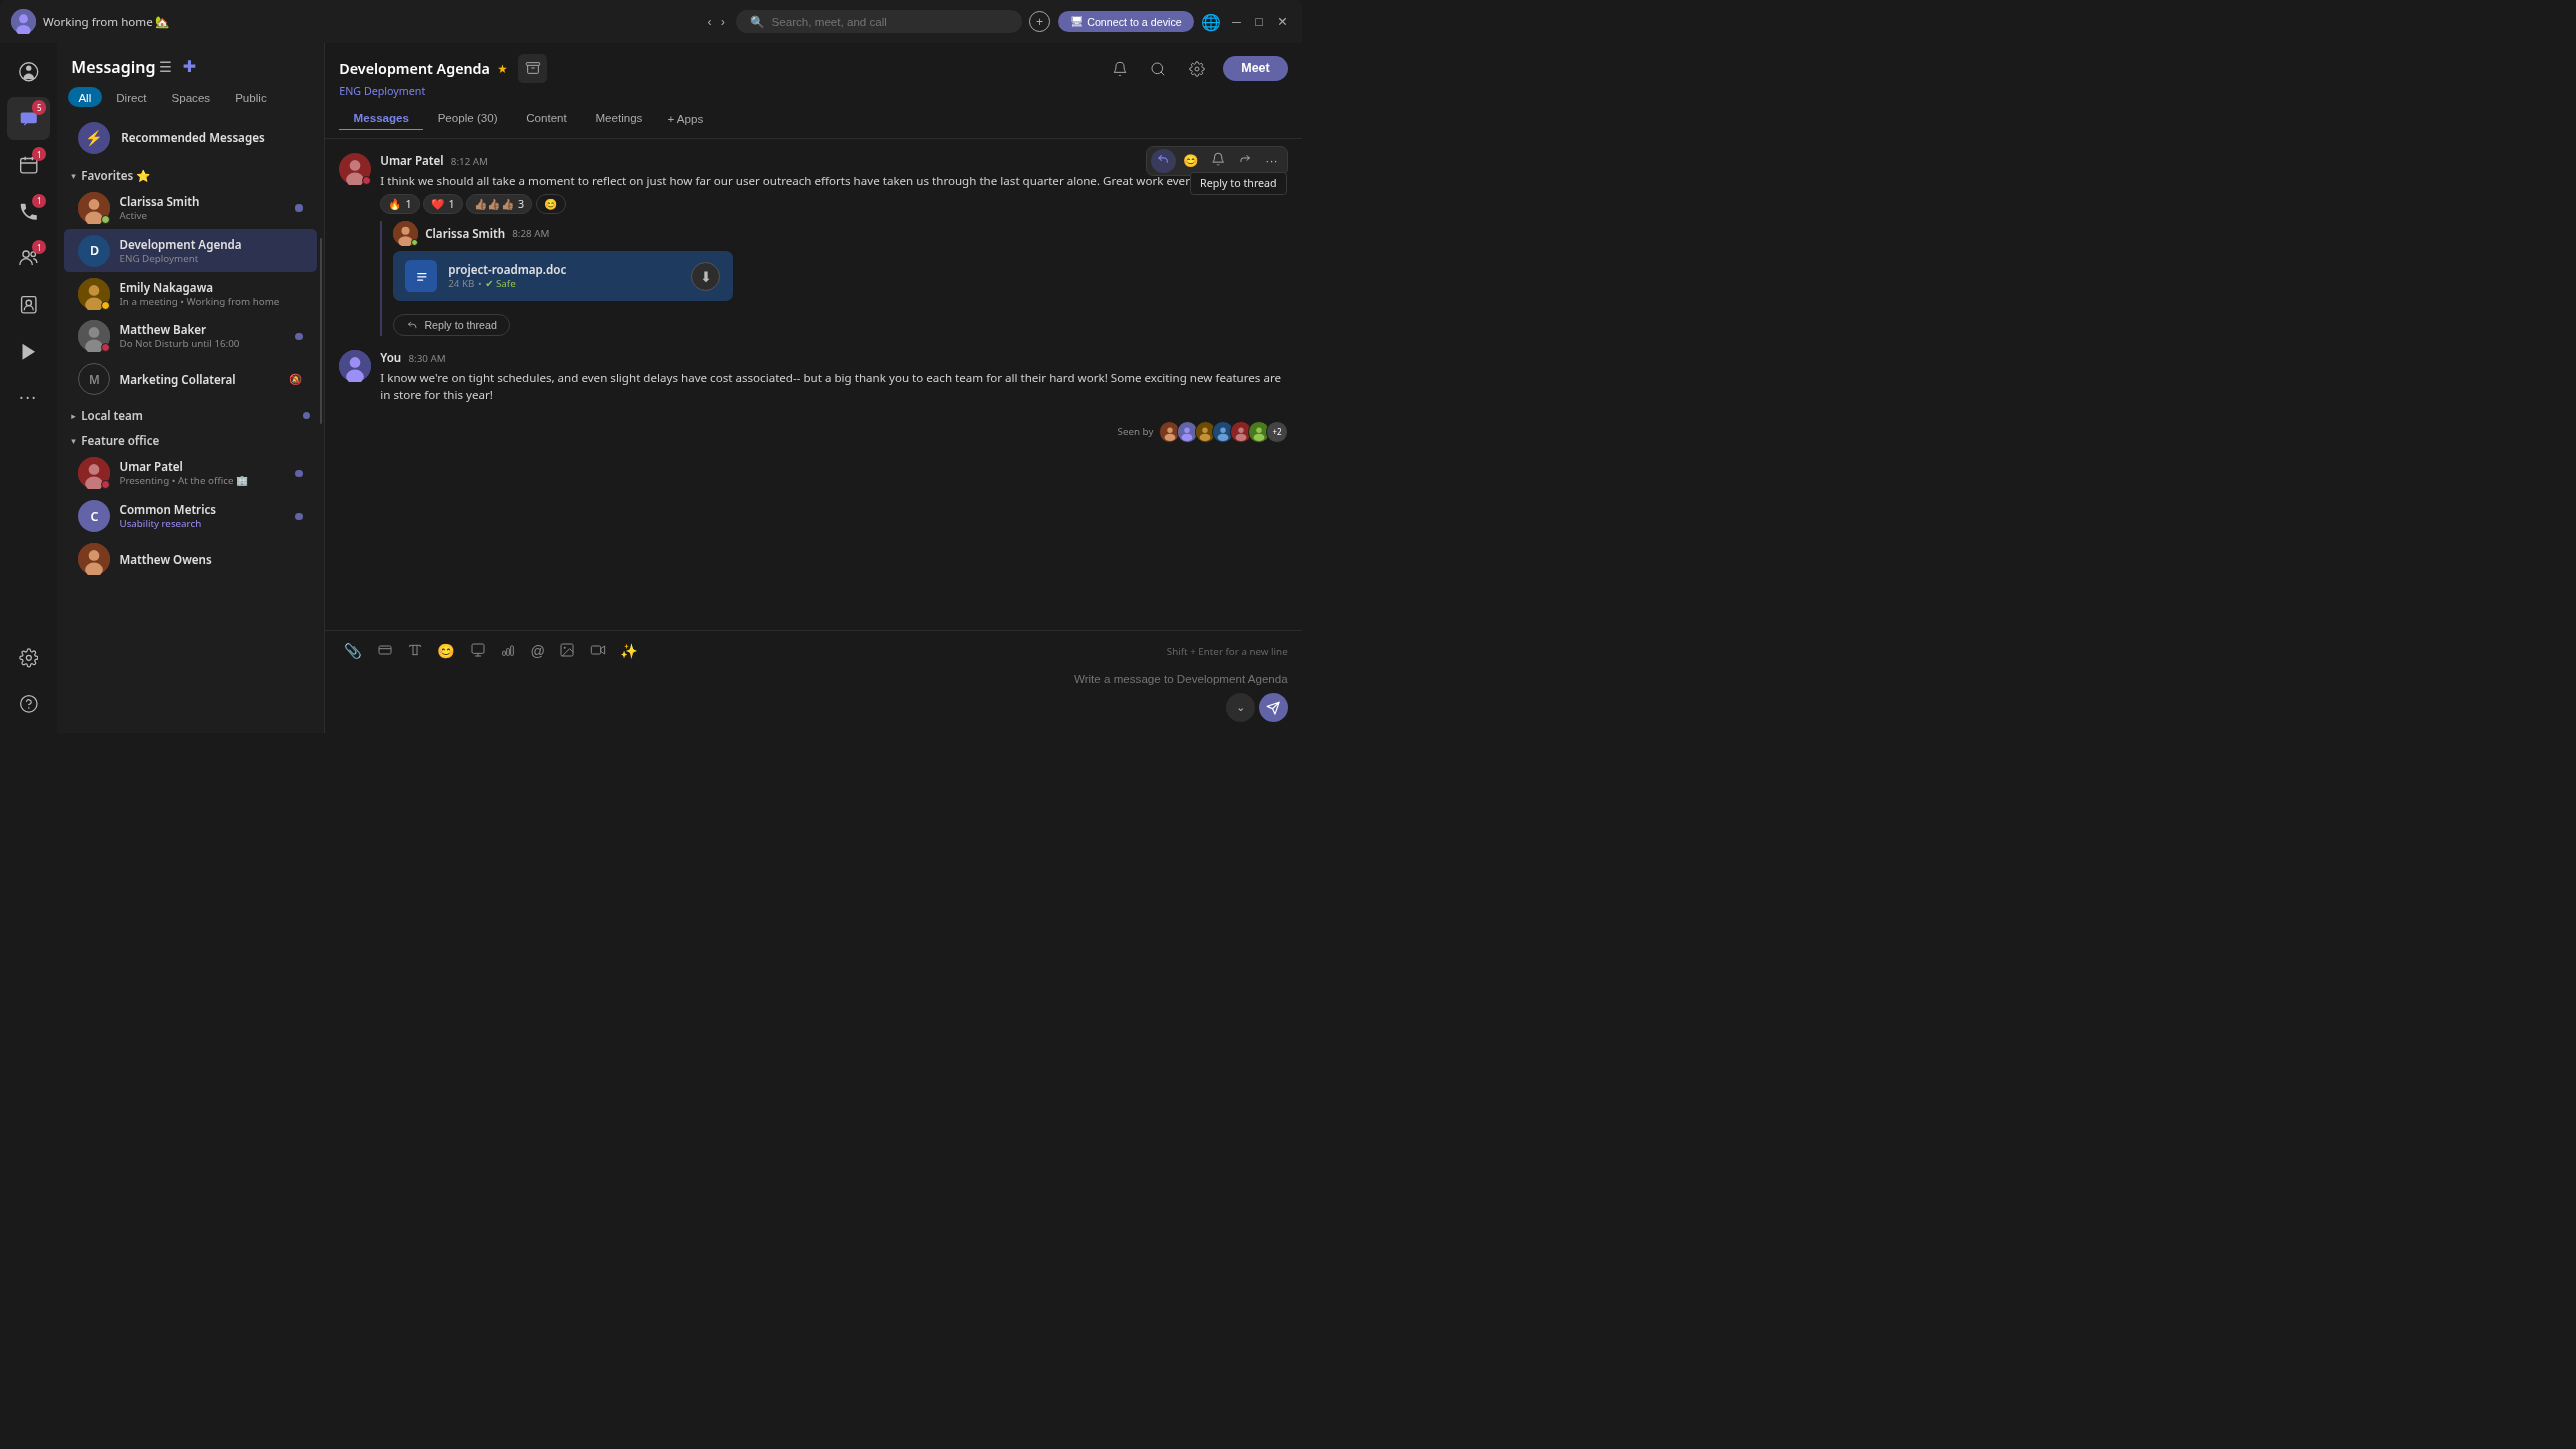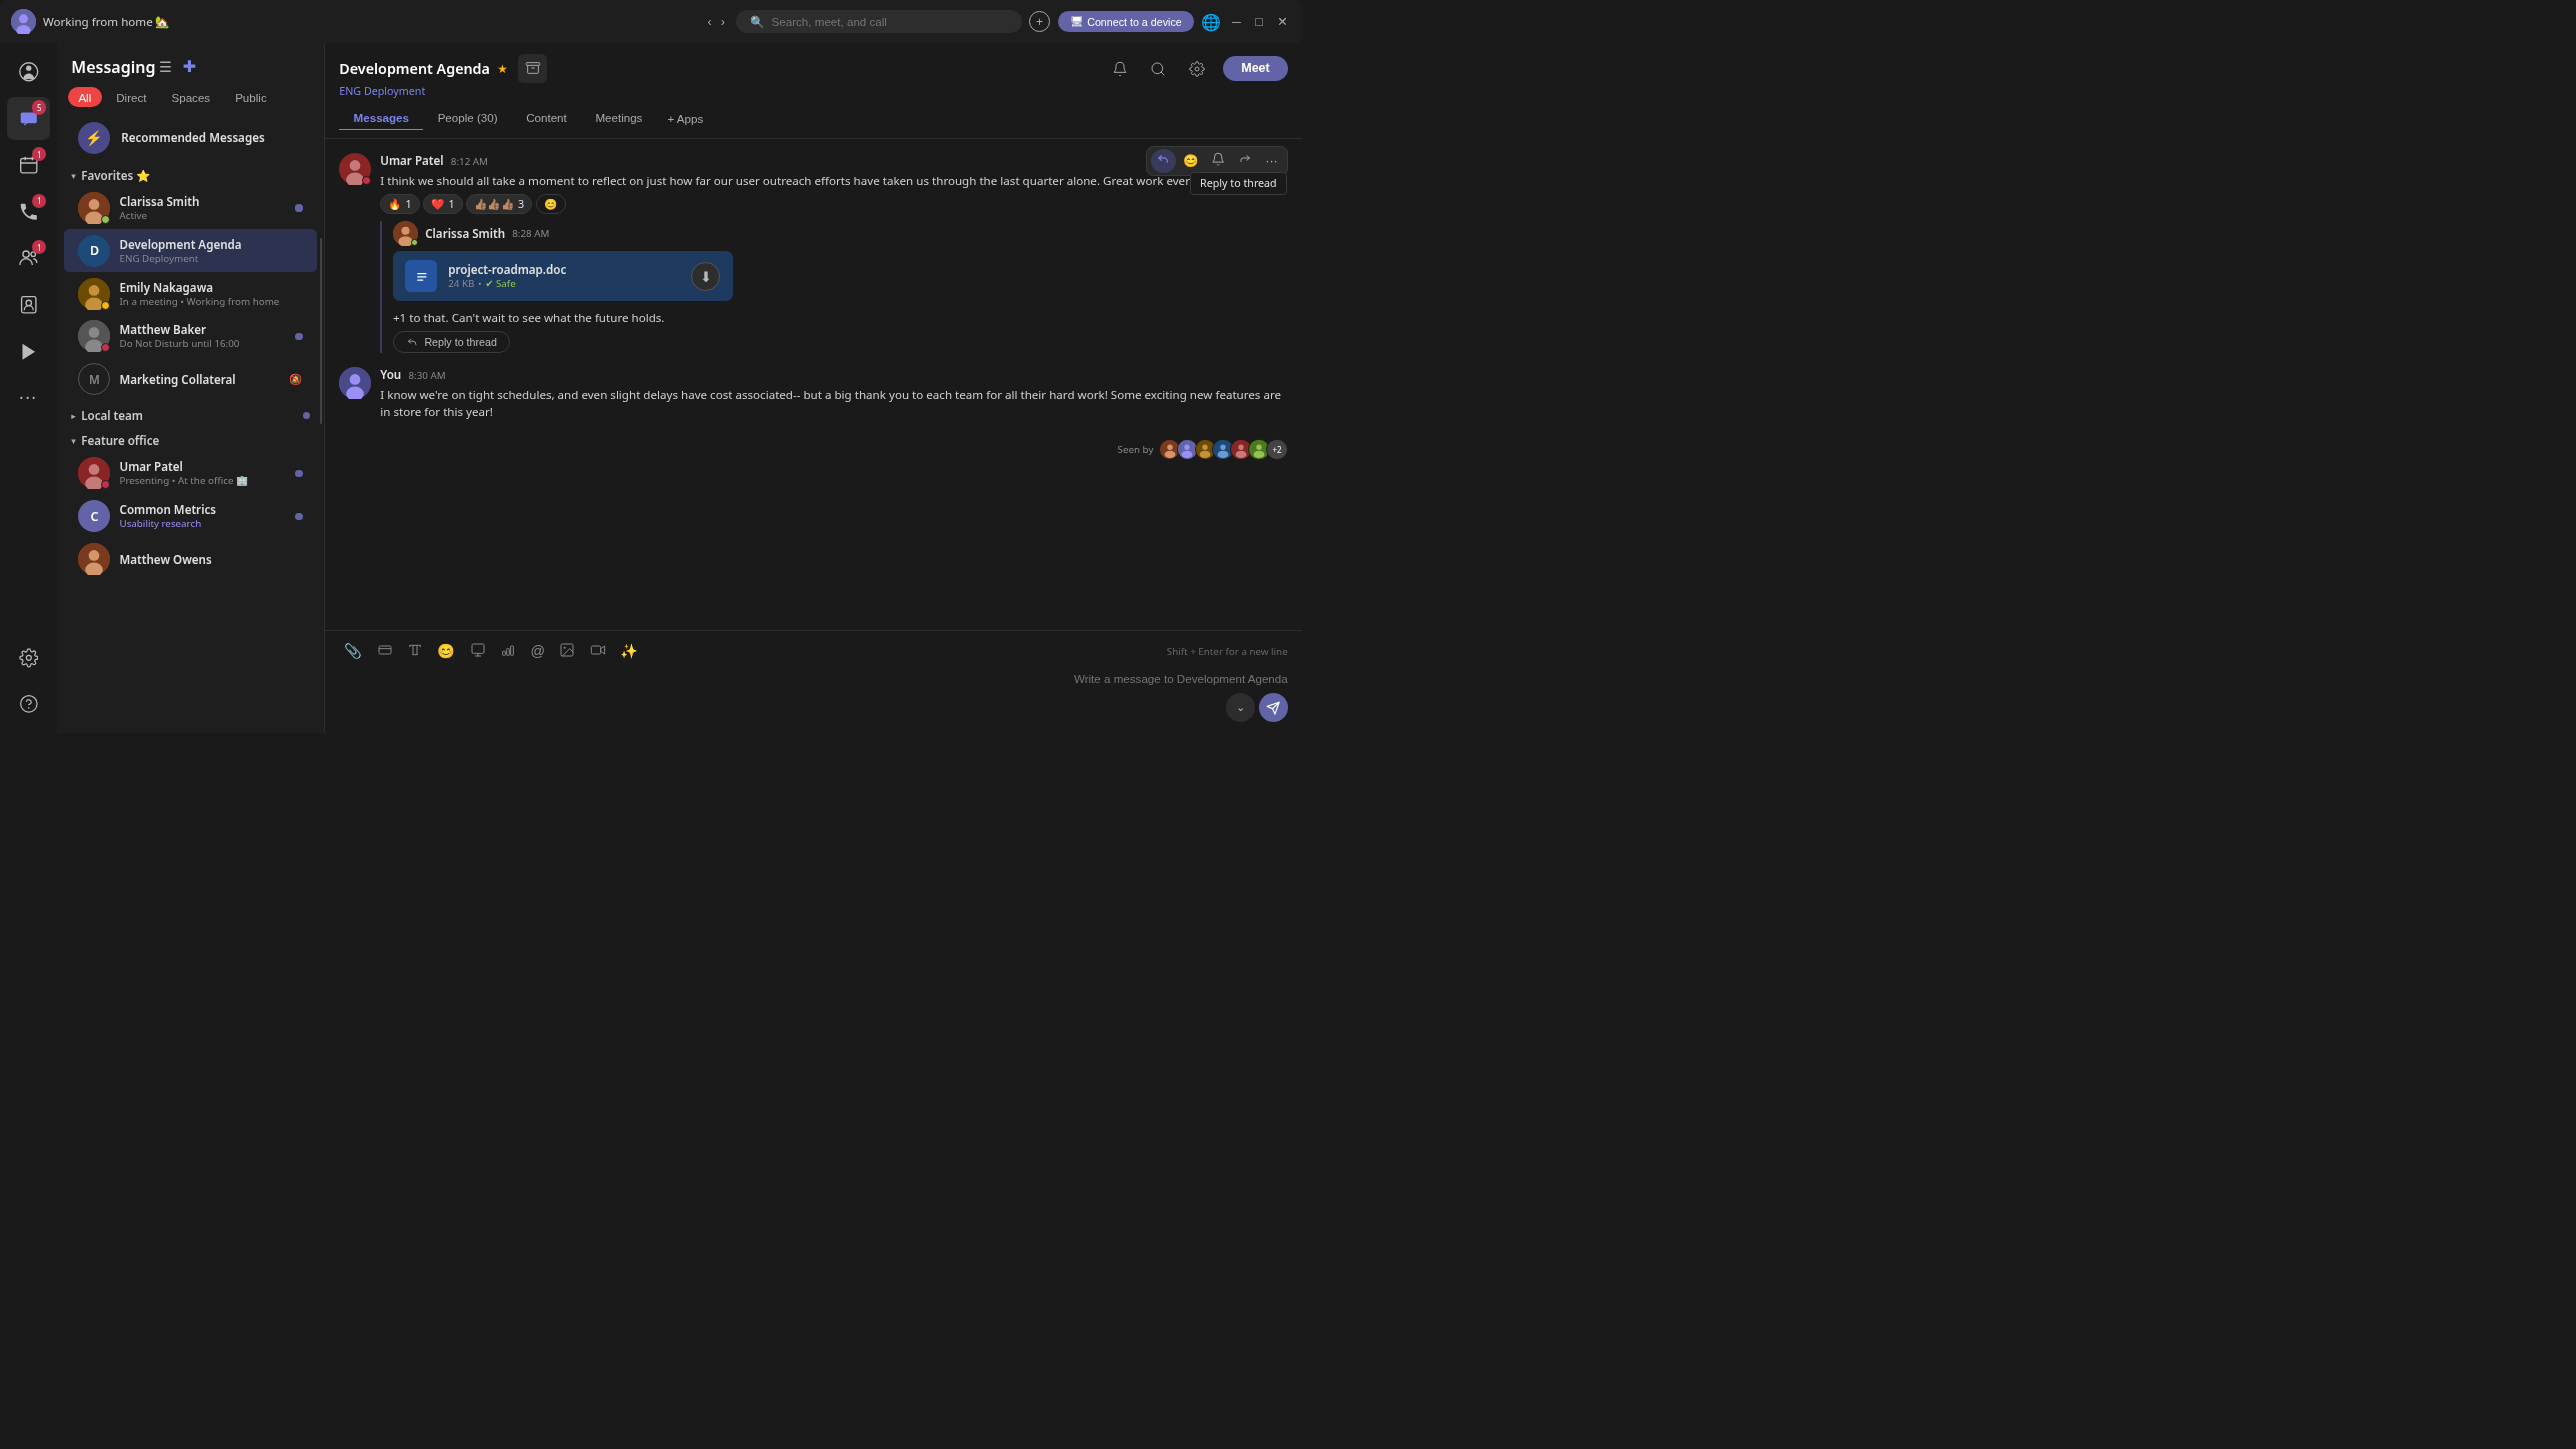--- a/index.html
+++ b/index.html
@@ -165,21 +165,21 @@
     .sidebar-tab {
       padding: 3.6px 10.7px;
       border-radius: 18px;
       font-size: 11.6px;
       cursor: pointer;
       border: none;
       background: none;
       color: #aaa;
     }
     .sidebar-tab.active {
-      background: #ef4444;
+      background: #0369a1;
       color: #fff;
     }
     .sidebar-list {
       flex: 1;
       overflow-y: auto;
       padding: 0 0 7.2px;
     }
     .sidebar-list::-webkit-scrollbar { width: 3.6px; }
     .sidebar-list::-webkit-scrollbar-track { background: transparent; }
     .sidebar-list::-webkit-scrollbar-thumb { background: #444; border-radius: 1.8px; }
@@ -980,21 +980,20 @@
               <div class="file-info">
                 <div class="file-name">project-roadmap.doc</div>
                 <div class="file-meta">
                   <span>24 KB</span>
                   <span>•</span>
                   <span class="safe-badge">✔ Safe</span>
                 </div>
               </div>
               <div class="download-btn">⬇</div>
             </div>
-            <div class="msg-text">+1 to that. Can't wait to see what the future holds.</div>
             <button class="reply-thread-btn">
               <svg width="12.5" height="12.5" viewBox="0 0 24 24" fill="none">
                   <path d="M9 14l-4-4 4-4" stroke="#bbb" stroke-width="1.5" stroke-linecap="round"></path>
                   <path d="M5 10h8a6 6 0 016 6v1" stroke="#bbb" stroke-width="1.5" stroke-linecap="round"></path>
                 </svg>
               <span>Reply to thread</span>
             </button>
           </div>
         </div>
 

